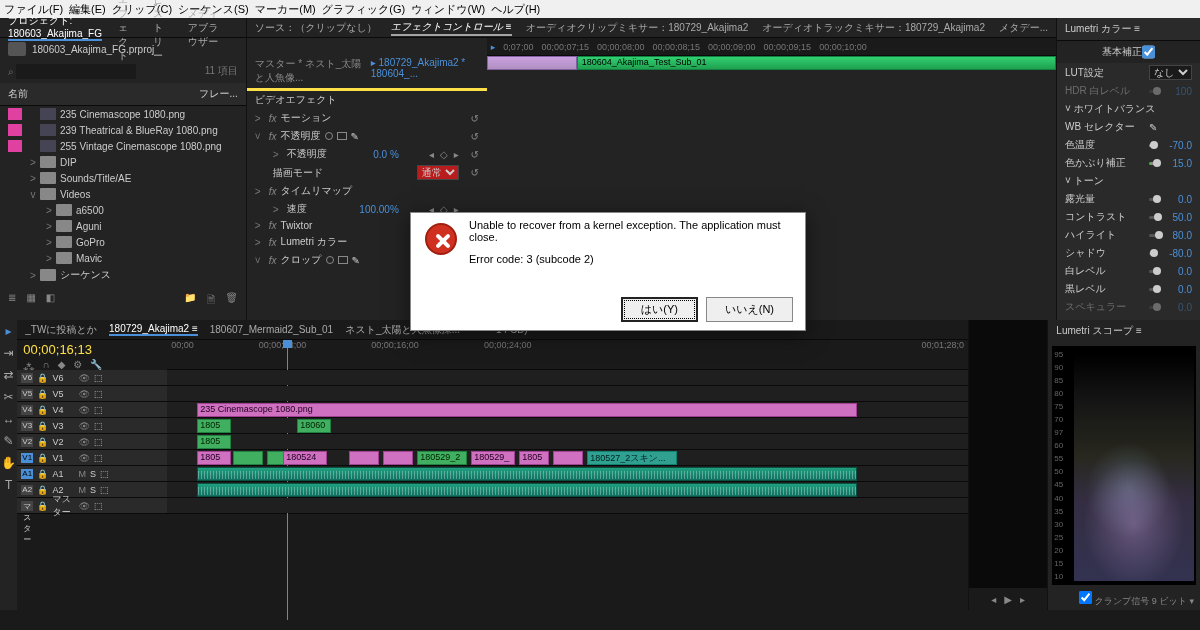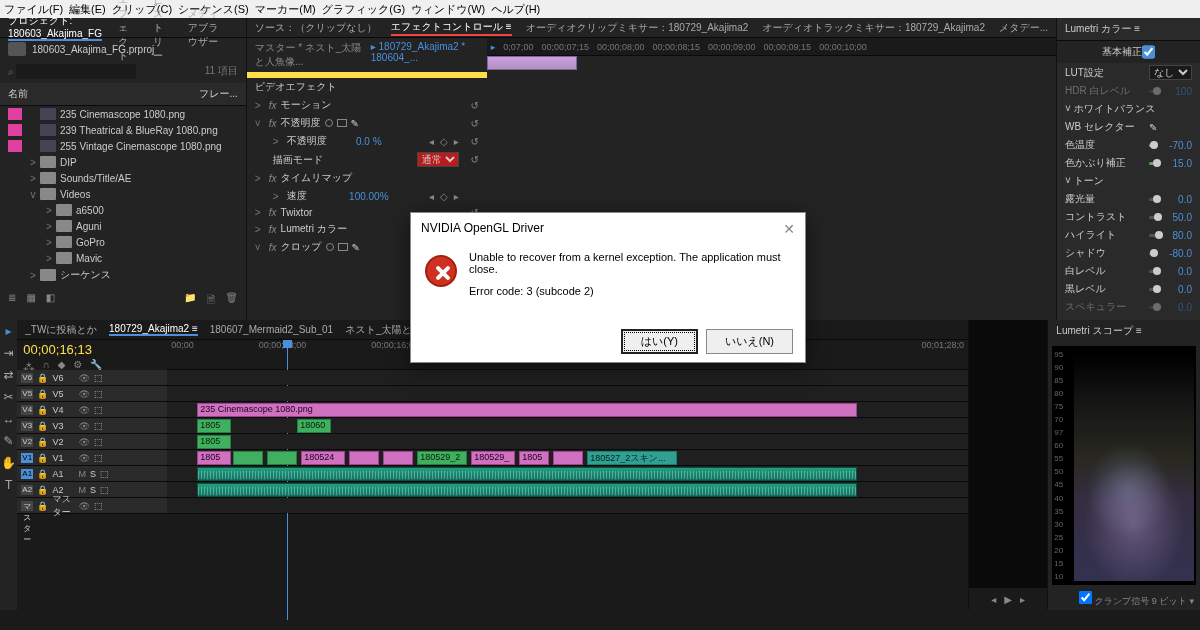--- a/index.html
+++ b/index.html
@@ -24,26 +24,26 @@
 .file-item .swatch { width: 14px; height: 12px; margin-right: 4px; }
 .file-item .chev { width: 14px; text-align: center; color: #777; }
 .file-item .folder { width: 16px; height: 12px; background: #888; margin-right: 4px; border-radius: 1px; }
 .file-item .img { width: 16px; height: 12px; background: #445; margin-right: 4px; }
 .sw-pink { background: #e040a0; }
 .sw-none { background: transparent; }
 .project-footer { padding: 4px 8px; display: flex; justify-content: flex-end; gap: 10px; color: #888; margin-top: 4px; }
 
 .center-panel { flex: 1; background: #232323; }
 .center-tabs { height: 20px; display: flex; align-items: center; font-size: 10px; color: #aaa; padding: 0 8px; border-bottom: 1px solid #0a0a0a; gap: 14px; overflow: hidden; white-space: nowrap; }
-.center-tabs .active { color: #fff; border-bottom: 2px solid #ef4444; }
-.master-row { padding: 3px 8px; display: flex; justify-content: space-between; font-size: 10px; color: #888; border-bottom: 6px solid #fde047; }
+.center-tabs .active { color: #fff; border-bottom: 2px solid #a3a3a3; font-style: italic; }
+.master-row { padding: 3px 8px; display: flex; justify-content: space-between; font-size: 10px; color: #888; border-bottom: 3px solid #fde047; margin-top: 16px; }
 .master-row .seq { color: #4a90d9; }
 .effect-row { display: flex; align-items: center; padding: 2px 8px; font-size: 10px; }
 .effect-row .name { flex: 1; display: flex; align-items: center; gap: 4px; }
-.effect-row .val { width: 60px; color: #4a90d9; text-align: center; }
+.effect-row .val { width: 60px; color: #4a90d9; text-align: right; }
 .effect-row .ctrl { width: 60px; display: flex; gap: 6px; justify-content: flex-end; color: #888; }
 .effect-row .reset { width: 20px; text-align: right; color: #888; }
 .effect-row .chev { color: #777; width: 10px; }
 .effect-row .fx { color: #888; font-style: italic; }
 .effect-row .rect { width: 10px; height: 8px; border: 1px solid #888; display: inline-block; }
 .effect-row .circ { width: 8px; height: 8px; border: 1px solid #888; border-radius: 50%; display: inline-block; }
 .effect-row select { background: #b91c1c; border: 1px solid #444; color: #ccc; font-size: 10px; }
 .timeline-ruler-mini { height: 18px; background: #1a1a1a; border-bottom: 1px solid #0a0a0a; display: flex; font-size: 9px; color: #777; align-items: center; padding: 0 4px; overflow: hidden; gap: 8px; }
 .ruler-clips { height: 14px; display: flex; }
 .ruler-clips .clip1 { width: 90px; background: linear-gradient(#caa0e0,#b090c0); border: 1px solid #8060a0; }
@@ -359,20 +359,21 @@
             <span>0;07;00</span>
             <span>00;00;07;15</span>
             <span>00;00;08;00</span>
             <span>00;00;08;15</span>
             <span>00;00;09;00</span>
             <span>00;00;09;15</span>
             <span>00;00;10;00</span>
           </div>
         <div class="ruler-clips">
           <div class="clip1"></div>
+          <div class="clip2">180604_Akajima_Test_Sub_01</div>
         </div>
       </div>
     </div>
   </div>
 
   <div class="right-panel">
     <div class="right-tabs">Lumetri カラー  ≡</div>
     <div class="section-hdr">
       <span>基本補正</span>
       <input type="checkbox" checked="" style="">
@@ -601,21 +602,21 @@
   <span class="lock">🔒</span>
   <span class="name">V1</span>
   <span class="eye">👁</span>
 
   <span>⬚</span>
           </div>
           <div class="track-content">
             <div class="clip pink" style="left: 30px; width: 34px;">1805</div>
             <div class="clip green" style="left: 66px; width: 30px;"></div>
             <div class="clip green" style="left: 100px; width: 30px;"></div>
-            <div class="clip pink" style="left: 134px; width: 44px;">180524</div>
+            <div class="clip pink" style="left: 116px; width: 44px;">180524</div>
             <div class="clip pink" style="left: 182px; width: 30px;"></div>
             <div class="clip pink" style="left: 216px; width: 30px;"></div>
             <div class="clip green" style="left: 250px; width: 50px;">180529_2</div>
             <div class="clip pink" style="left: 304px; width: 44px;">180529_</div>
             <div class="clip pink" style="left: 352px; width: 30px;">1805</div>
             <div class="clip pink" style="left: 386px; width: 30px;"></div>
             <div class="clip teal" style="left: 420px; width: 90px;">180527_2スキン...</div>
           </div>
         </div>
         <div class="track-row">
@@ -694,24 +695,20 @@
     <div class="scope-footer">
       <input type="checkbox" checked="" style="">
       <span>クランプ信号   9 ビット ▾</span>
     </div>
   </div>
 </div>
 
 <div class="bottom-bar"></div>
 
 <div class="dialog">
-  <div class="dialog-title">
-    <span>NVIDIA OpenGL Driver</span>
-    <span class="x">✕</span>
-  </div>
   <div class="dialog-body">
     <div class="dialog-icon"></div>
     <div class="dialog-text">
       <p>Unable to recover from a kernel exception. The application must close.</p>
       <p>Error code: 3 (subcode 2)</p>
     </div>
   </div>
   <div class="dialog-buttons">
     <button class="default">はい(Y)</button>
     <button>いいえ(N)</button>

